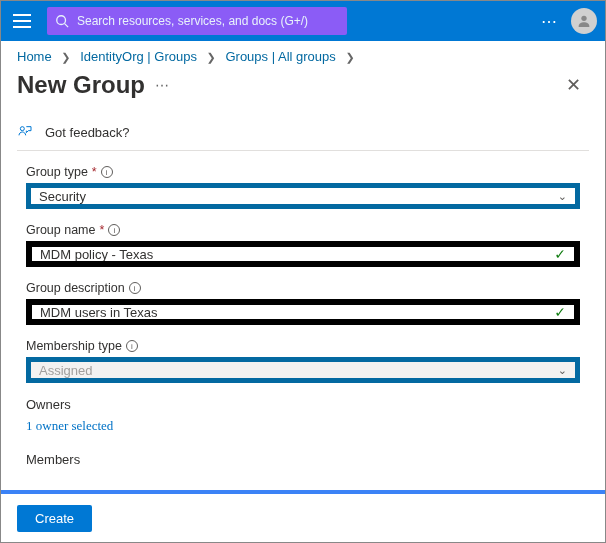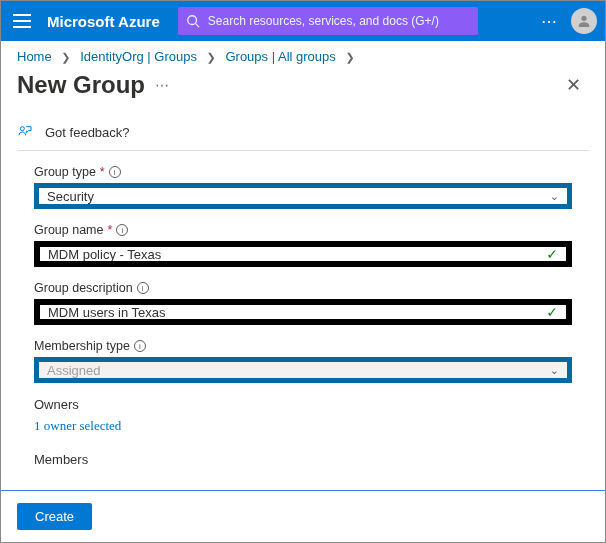--- a/index.html
+++ b/index.html
@@ -28,49 +28,48 @@
     .page-hdr { padding:2px 16px 10px; display:flex; align-items:center; }
     .page-title { font-size:24px; font-weight:600; color:#323130; }
     .page-dots { margin-left:10px; color:#666; font-size:14px; letter-spacing:2px; cursor:pointer; }
     .close-x { margin-left:auto; font-size:18px; color:#605e5c; cursor:pointer; padding:4px 8px; }
 
     
     .feedback { margin:6px 16px 0; padding:8px 0 10px; border-bottom:1px solid #e1dfdd; display:flex; align-items:center; gap:12px; font-size:13px; color:#323130; }
     .feedback svg { width:16px; height:16px; stroke:#0078D4; fill:none; stroke-width:1.5; }
 
     
-    .form { padding:14px 33px; font-size:13px; color:#323130; }
+    .form { padding:14px 25px; font-size:13px; color:#323130; }
     .field-label { font-size:12.5px; display:flex; align-items:center; gap:4px; margin-bottom:4px; }
     .req { color:#a4262c; }
     .info-ico { width:12px; height:12px; border:1px solid #605e5c; border-radius:50%; display:inline-flex; align-items:center; justify-content:center; font-size:8px; color:#605e5c; }
 
     .sel, .inp { width:100%; height:26px; border:5px solid #0369a1; padding:0 8px; font-size:13px; color:#323130; background:#fff; display:flex; align-items:center; justify-content:space-between; margin-bottom:14px; }
     .sel.ro { background:#f3f2f1; color:#a19f9d; }
     .sel .caret { font-size:11px; color:#605e5c; }
     .valid { border:6px solid #000000; position:relative; }
     .valid input { border:none; outline:none; width:calc(100% - 24px); height:100%; font-size:13px; color:#323130; background:transparent; }
     .check { color:#107c10; font-size:14px; }
 
     .section-lbl { font-size:13px; color:#323130; margin:6px 0 6px; }
     .link { color:#0072C6; font-size:13px; cursor:pointer; margin-bottom:12px; display:inline-block;font-family:Liberation Serif, serif; }
 
     
-    .footer { position:absolute; left:0; right:0; bottom:0; height:52px; border-top:1px solid #3b82f6; background:#fff; display:flex; align-items:center; padding:0 16px; }
+    .footer { position:absolute; left:0; right:0; bottom:0; height:52px; border-top:4px solid #3b82f6; background:#fff; display:flex; align-items:center; padding:0 16px; }
     .btn-primary { background:#0078D4; color:#fff; border:none; font-size:13px; padding:6px 18px; cursor:pointer; border-radius:2px; }
   </style>
 </head>
 <body>
 
 <div class="topbar">
   <div class="hamburger">
     <span></span>
       <span></span>
       <span></span>
   </div>
-  <div class="brand">Microsoft Azure</div>
   <div class="search-wrap">
     <svg viewBox="0 0 16 16">
         <circle cx="7" cy="7" r="5" stroke="#e8f3fb" stroke-width="1.5" fill="none"></circle>
         <line x1="11" y1="11" x2="15" y2="15" stroke="#e8f3fb" stroke-width="1.5"></line>
       </svg>
     <input type="text" placeholder="Search resources, services, and docs (G+/)" style="">
   </div>
   <div class="topbar-right">
     <div class="more-dots">⋯</div>
     <div class="avatar">

